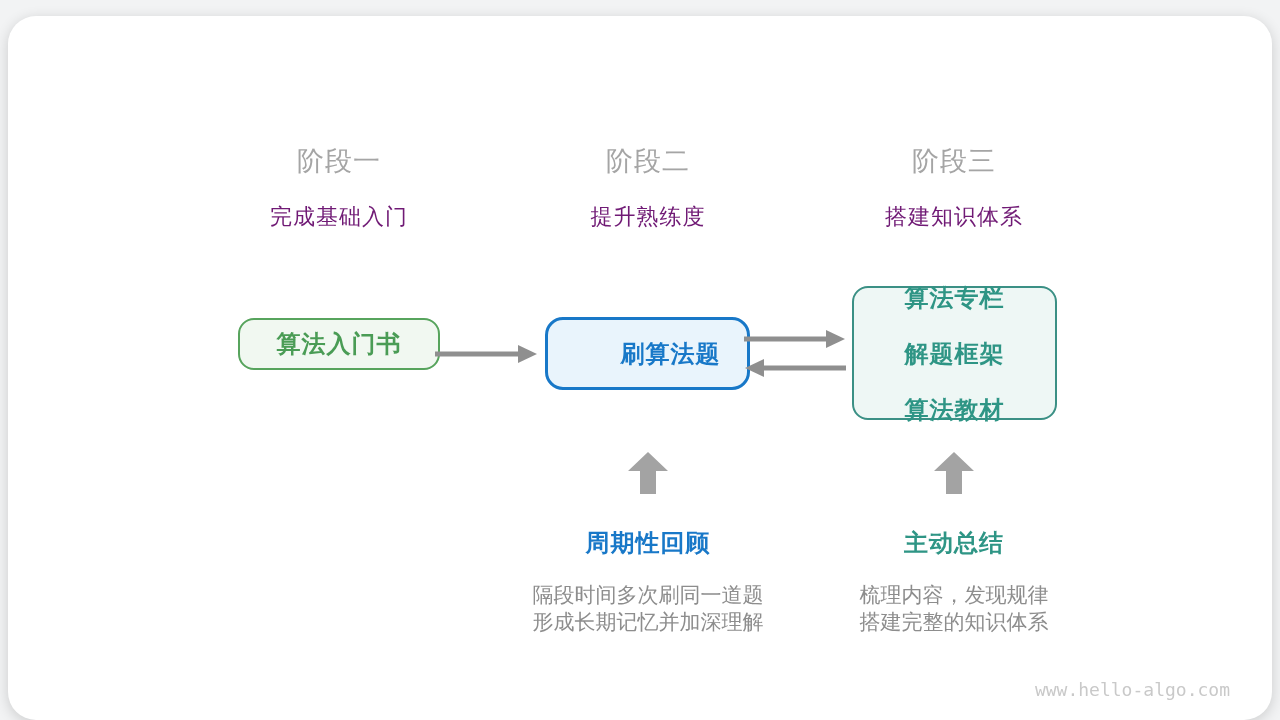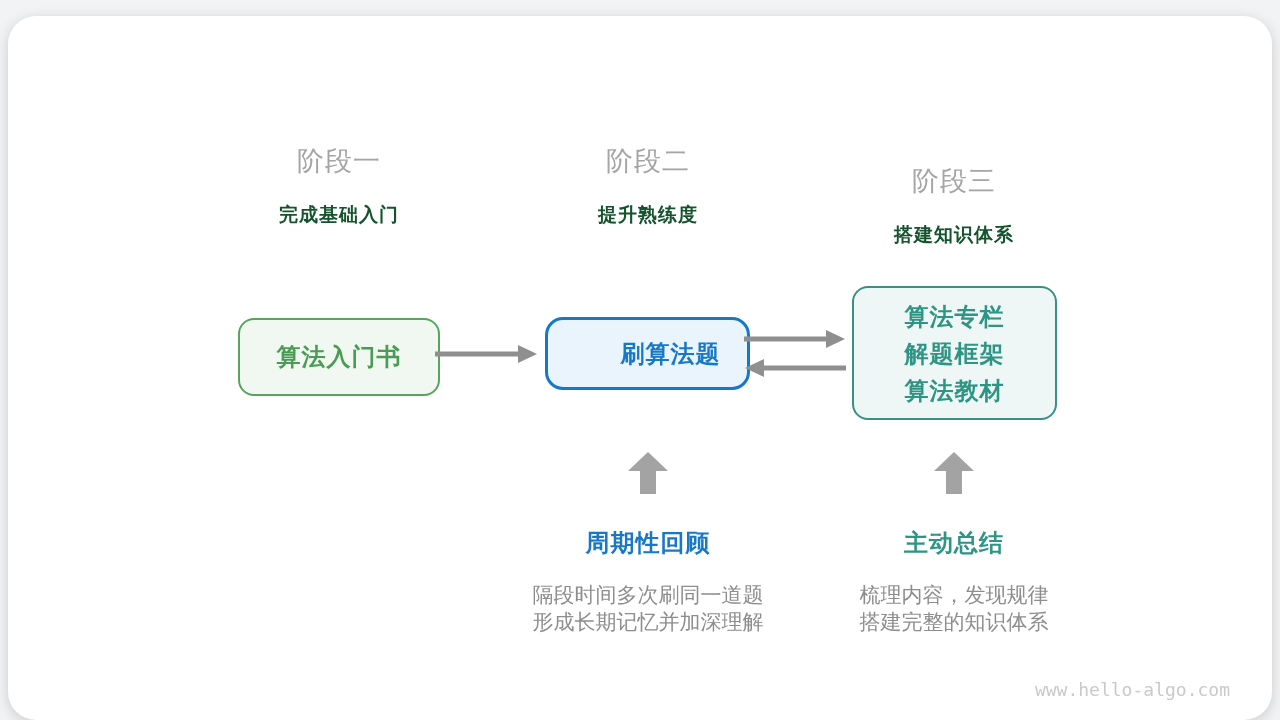--- a/index.html
+++ b/index.html
@@ -25,42 +25,43 @@
     text-align: center;
   }
   .stage-header .stage-title {
     font-size: 27px;
     color: #a5a5a5;
     font-weight: 400;
     letter-spacing: 1px;
   }
   .stage-header .stage-subtitle {
     margin-top: 23px;
-    font-size: 19px;
-    color: #14532d;
-    font-weight: 700;
+    font-size: 22px;
+    color: #701a75;
+    font-weight: 400;
     letter-spacing: 1px;
   }
   #stage-1 { left: 171px; top: 127px; }
   #stage-2 { left: 480px; top: 127px; }
-  #stage-3 { left: 786px; top: 127px; margin-top: 20px; }
+  #stage-3 { left: 786px; top: 127px; }
   
   .node {
     position: absolute;
     display: flex;
     flex-direction: column;
     align-items: center;
     justify-content: center;
     border-radius: 16px;
     font-weight: 700;
     font-size: 24px;
     letter-spacing: 1px;
+    gap: 19px;
   }
   #node-intro-book {
-    left: 230px; top: 302px; width: 202px; height: 78px;
+    left: 230px; top: 302px; width: 202px; height: 52px;
     background: #f1f8f1;
     border: 2.5px solid #57a45d;
     color: #4a9c55;
   }
   #node-practice {
     left: 537px; top: 301px; width: 205px; height: 73px;
     background: #e9f4fc;
     border: 3px solid #1878c8;
     color: #1878c8;
     border-radius: 18px;

